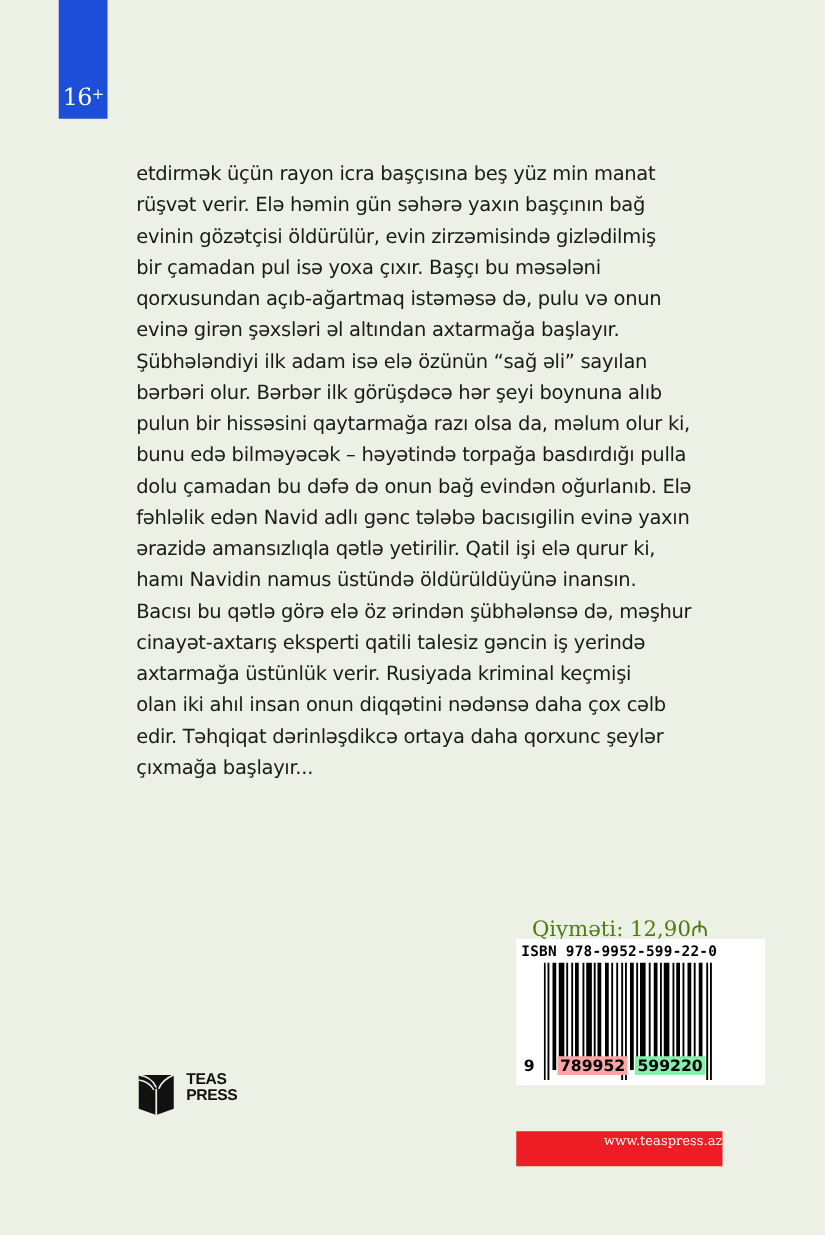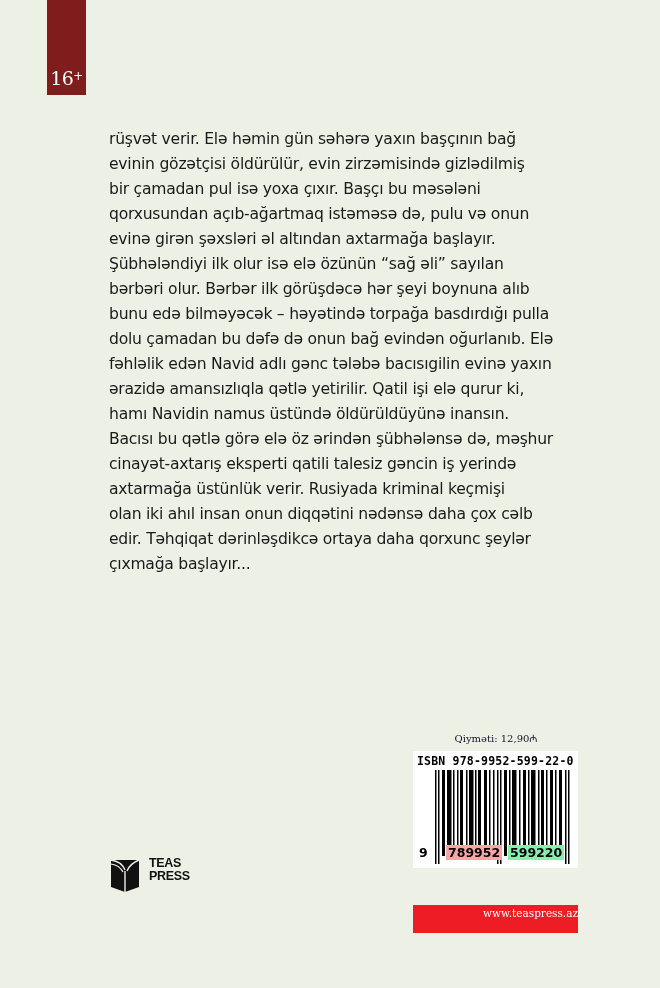--- a/index.html
+++ b/index.html
@@ -4,40 +4,41 @@
   <style>
     html, body { margin: 0; padding: 0; }
     body {
       width: 660px; height: 988px; position: relative; overflow: hidden;
       background: #edf0e4;
       font-family: "DejaVu Sans", sans-serif;
       color: #1a1a1a;
     }
     .age-tab {
       position: absolute; left: 47px; top: 0; width: 39px; height: 95px;
-      background: #7f1d1d;
+      background: #1d4ed8;
     }
     .age-label {
       position: absolute; left: 0; right: 0; bottom: 6px; text-align: center;
       color: #fff; font-family: "DejaVu Serif", serif; font-size: 19px; letter-spacing: -0.5px;
     }
     .age-label sup { font-size: 12px; vertical-align: 5px; }
     .blurb {
       position: absolute; left: 109px; top: 127px; width: 500px;
       font-size: 15.6px; line-height: 25px; letter-spacing: -0.25px;
       margin: 0;
     }
     .blurb span { display: block; white-space: nowrap; }
     .price {
       position: absolute; left: 412px; top: 731px; width: 168px; text-align: center;
-      font-family: "DejaVu Serif", serif; font-size: 10px; color: #0f172a;
+      font-family: "DejaVu Serif", serif; font-size: 17px; color: #4d7c0f;
     }
     .barcode-box {
       position: absolute; left: 413px; top: 751px; width: 165px; height: 117px;
       background: #fff;
+      padding-left: 34px;
     }
     .isbn {
       position: absolute; left: 4px; top: 3px; font-family: "DejaVu Sans Mono", monospace;
       font-weight: bold; font-size: 11.5px; letter-spacing: 0.2px; color: #000;
       white-space: nowrap;
     }
     .bars {
       position: absolute; left: 22px; top: 19px; width: 135px; height: 94px;
     }
     .bar-digits {
@@ -63,27 +64,29 @@
     .logo-text span { display: block; }
   </style>
 </head>
 <body>
 
 <div class="age-tab">
   <div class="age-label"><span>16</span><sup>+</sup></div>
 </div>
 
 <p class="blurb">
+  <span>etdirmək üçün rayon icra başçısına beş yüz min manat</span>
   <span>rüşvət verir. Elə həmin gün səhərə yaxın başçının bağ</span>
   <span>evinin gözətçisi öldürülür, evin zirzəmisində gizlədilmiş</span>
   <span>bir çamadan pul isə yoxa çıxır. Başçı bu məsələni</span>
   <span>qorxusundan açıb-ağartmaq istəməsə də, pulu və onun</span>
   <span>evinə girən şəxsləri əl altından axtarmağa başlayır.</span>
-  <span>Şübhələndiyi ilk olur isə elə özünün “sağ əli” sayılan</span>
+  <span>Şübhələndiyi ilk adam isə elə özünün “sağ əli” sayılan</span>
   <span>bərbəri olur. Bərbər ilk görüşdəcə hər şeyi boynuna alıb</span>
+  <span>pulun bir hissəsini qaytarmağa razı olsa da, məlum olur ki,</span>
   <span>bunu edə bilməyəcək – həyətində torpağa basdırdığı pulla</span>
   <span>dolu çamadan bu dəfə də onun bağ evindən oğurlanıb. Elə</span>
   <span>fəhləlik edən Navid adlı gənc tələbə bacısıgilin evinə yaxın</span>
   <span>ərazidə amansızlıqla qətlə yetirilir. Qatil işi elə qurur ki,</span>
   <span>hamı Navidin namus üstündə öldürüldüyünə inansın.</span>
   <span>Bacısı bu qətlə görə elə öz ərindən şübhələnsə də, məşhur</span>
   <span>cinayət-axtarış eksperti qatili talesiz gəncin iş yerində</span>
   <span>axtarmağa üstünlük verir. Rusiyada kriminal keçmişi</span>
   <span>olan iki ahıl insan onun diqqətini nədənsə daha çox cəlb</span>
   <span>edir. Təhqiqat dərinləşdikcə ortaya daha qorxunc şeylər</span>

